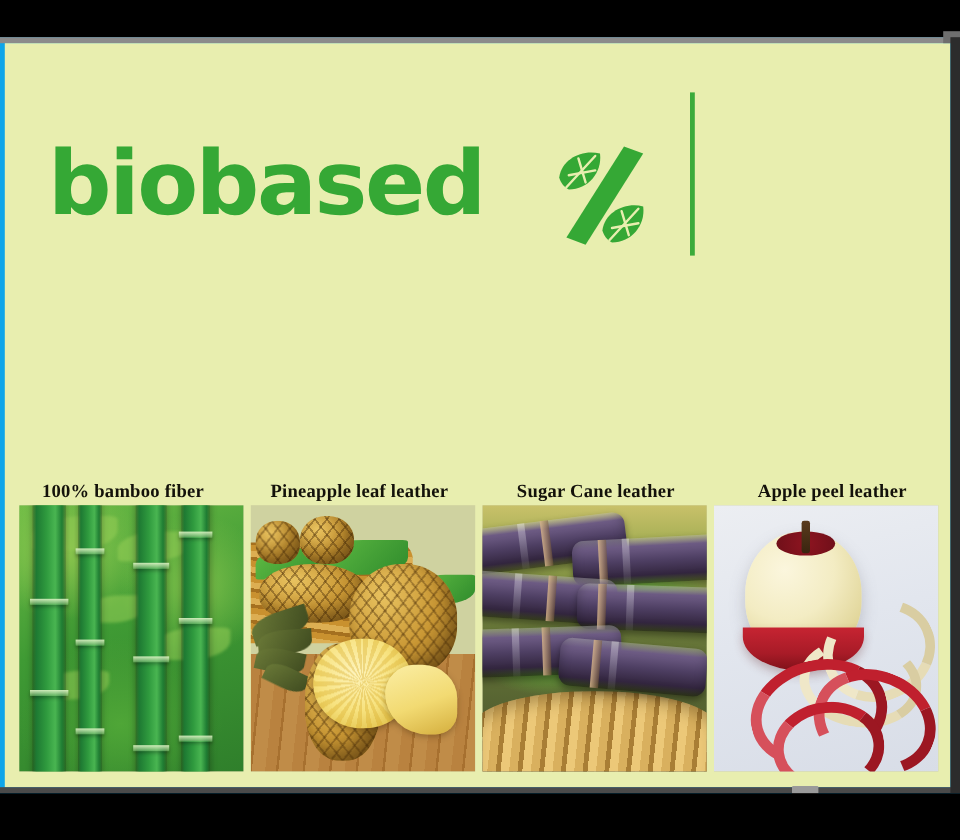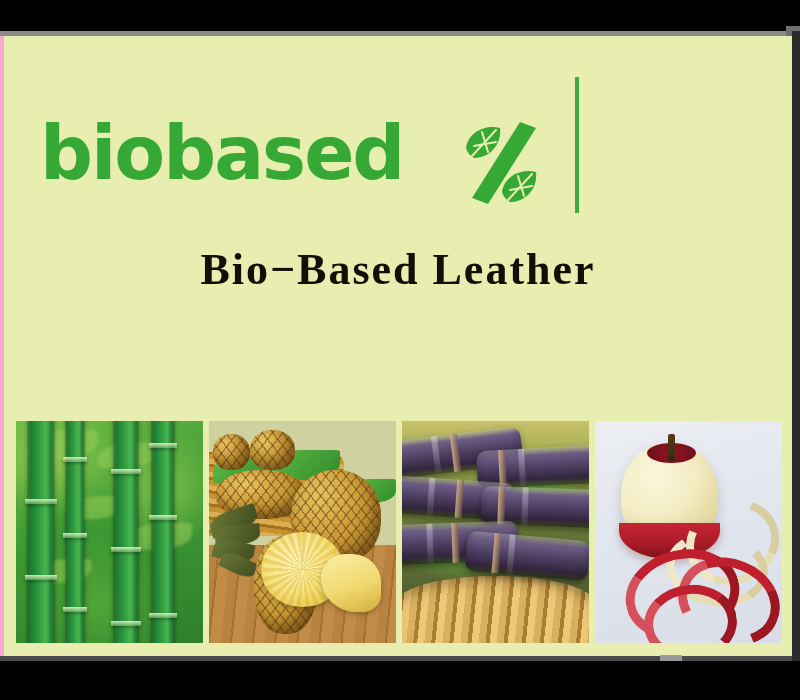--- a/index.html
+++ b/index.html
@@ -12,21 +12,21 @@
     height: 700px;
     overflow: hidden;
     font-family: "Liberation Serif", serif;
   }
 
   
   #viewer {
     position: relative;
     width: 800px;
     height: 700px;
-    background: #f9a8d4;
+    background: #0ea5e9;
   }
   .chrome-bar {
     position: absolute;
     left: 0;
     width: 800px;
     background: #000000;
   }
   #chrome-top    { top: 0;    height: 31px; }
   #chrome-bottom { top: 661px; height: 39px; }
 
@@ -379,23 +379,28 @@
             <path d="M66 58 L72 78"></path>
             <path d="M80 68 L58 72"></path>
           </g>
         </svg>
       </div>
 
       <div id="logo-divider"></div>
     </div>
 
     <div id="headline">
-      <div class="line-2">Bio−Based Leather</div>
     </div>
 
+    <div id="caption-strip">
+      <div class="caption">100% bamboo fiber</div>
+      <div class="caption">Pineapple leaf leather</div>
+      <div class="caption">Sugar Cane leather</div>
+      <div class="caption">Apple peel leather</div>
+    </div>
 
     <div id="photo-strip">
 
       <div class="tile">
         <div class="scene">
           <div class="bamboo-bg"></div>
           <div class="bamboo-leaf" style="left:6%;  top:4%;  width:38%; height:13%;"></div>
           <div class="bamboo-leaf" style="left:44%; top:10%; width:32%; height:11%;"></div>
           <div class="bamboo-leaf" style="left:60%; top:46%; width:34%; height:12%;"></div>
           <div class="bamboo-leaf" style="left:10%; top:62%; width:30%; height:11%;"></div>

